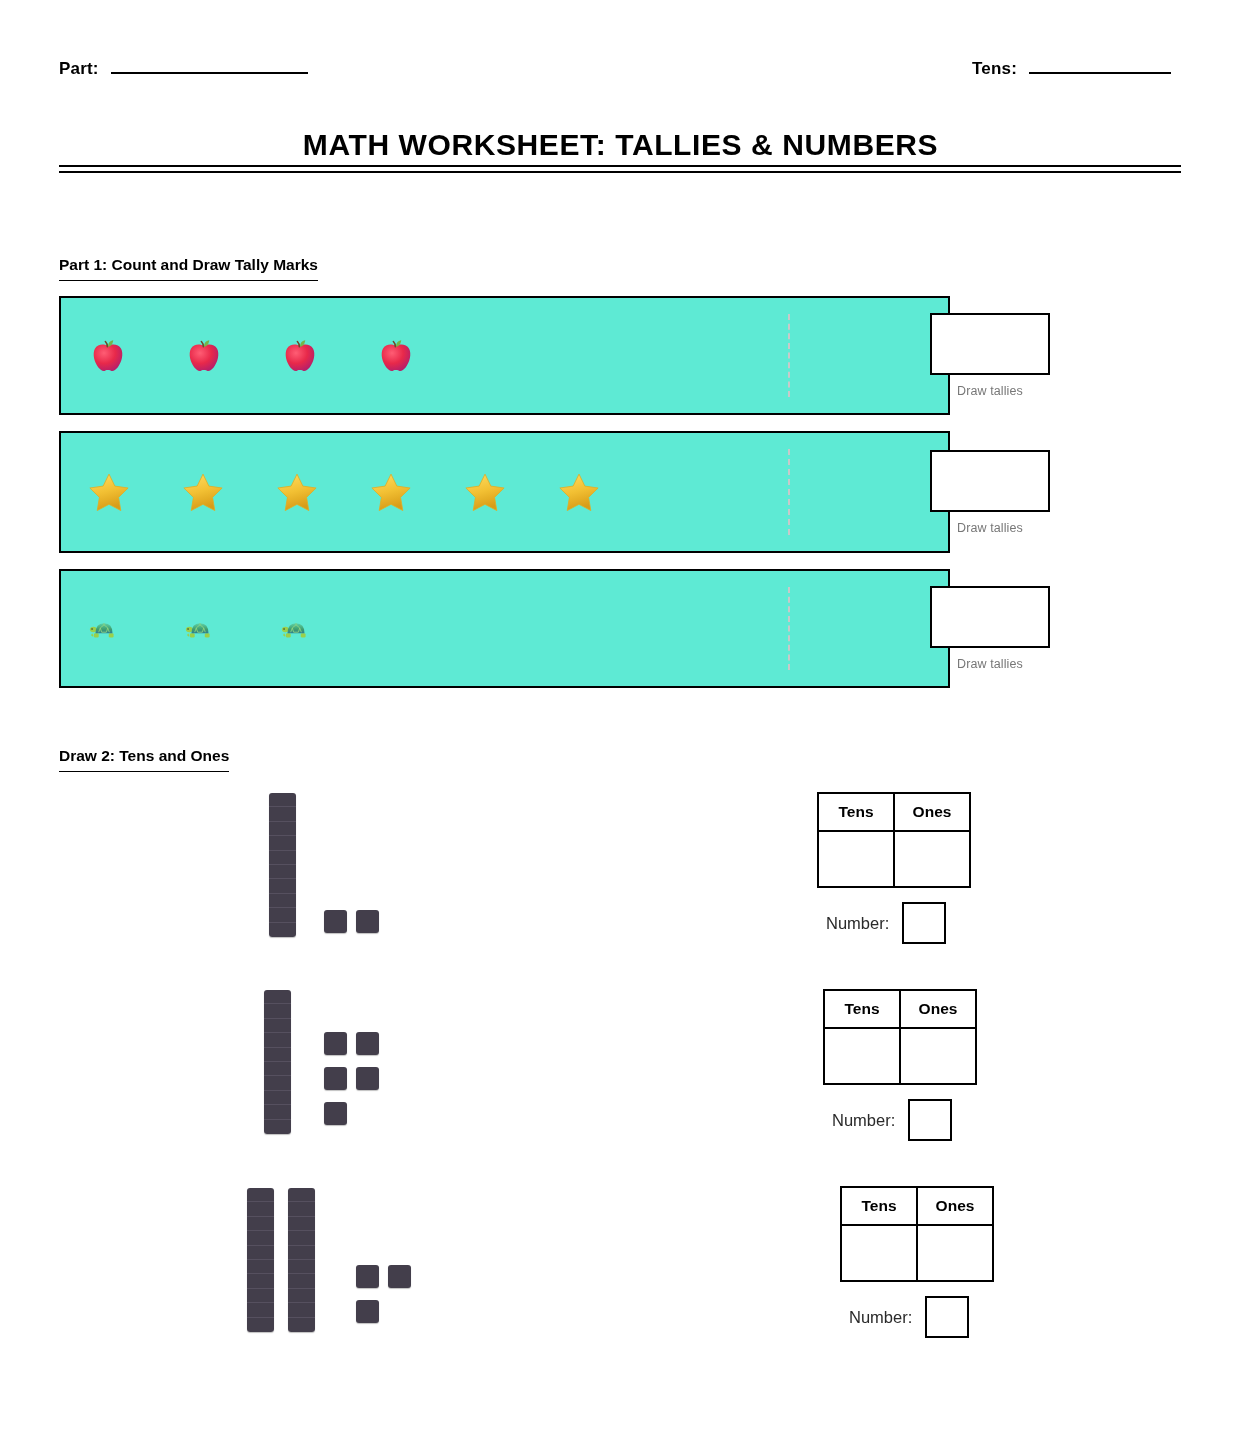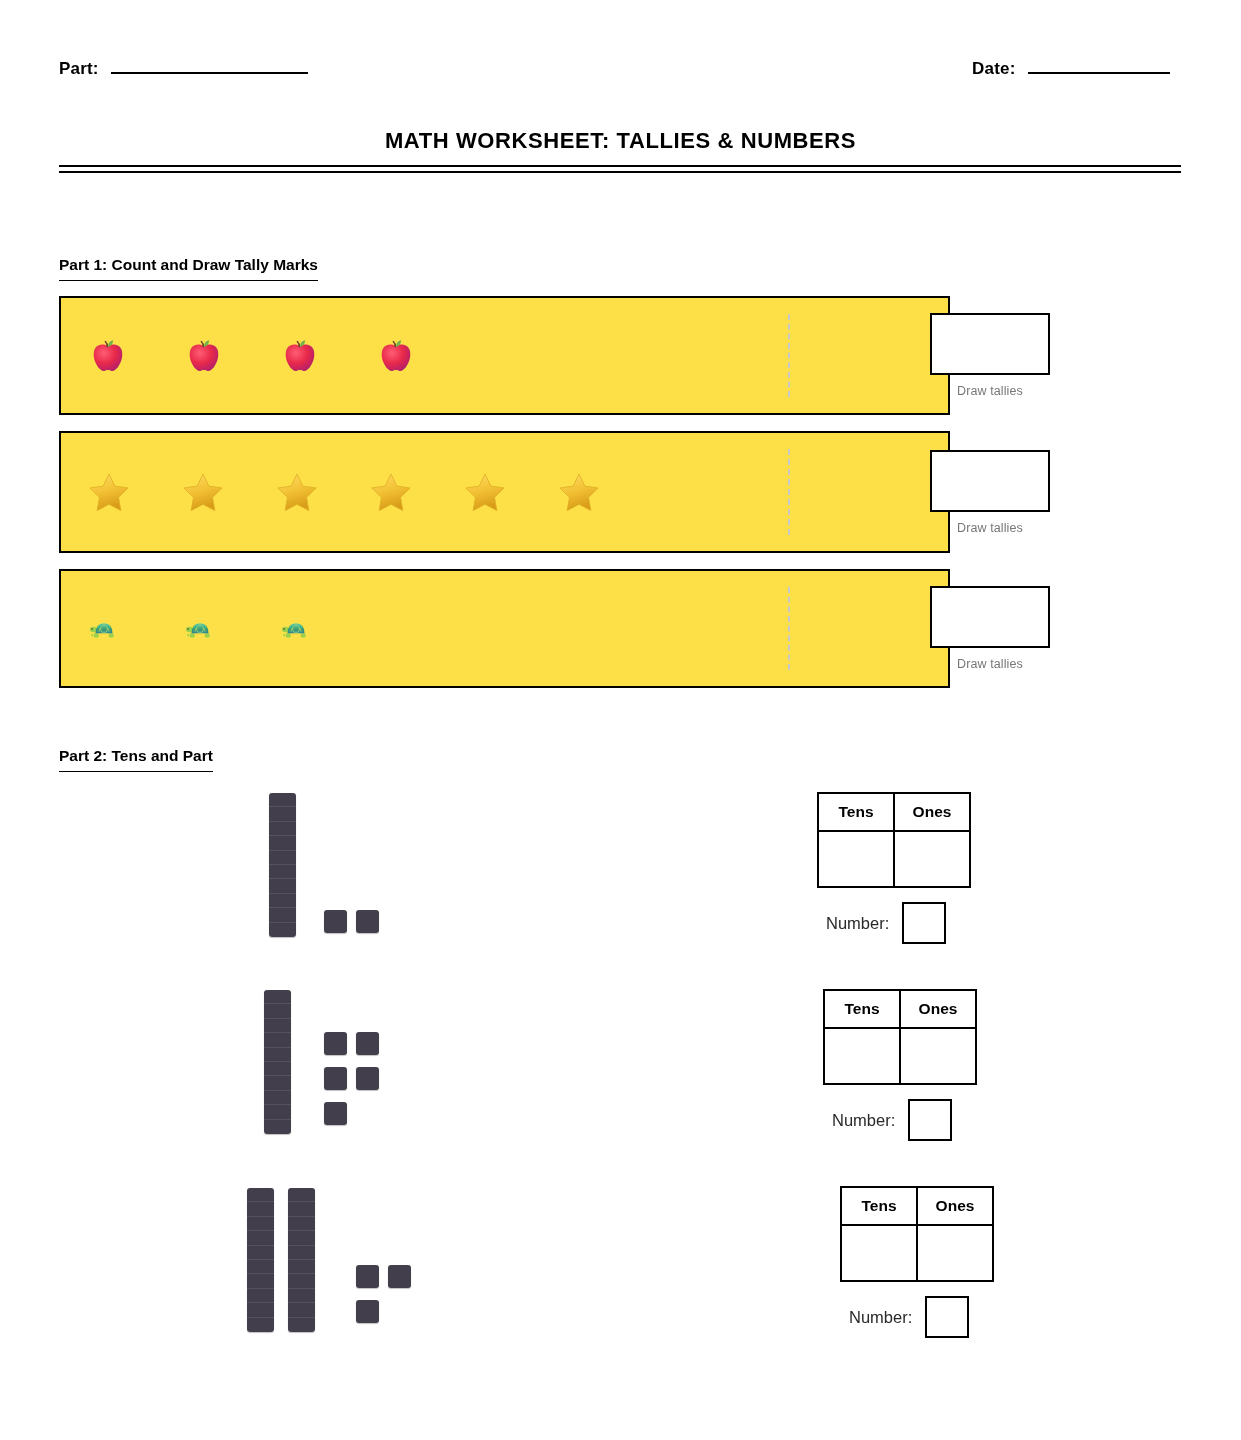--- a/index.html
+++ b/index.html
@@ -51,21 +51,21 @@
   }
   .blank-name { width: 197px; }
   .blank-date { width: 142px; }
 
   .sheet-title {
     position: absolute;
     top: 128px;
     left: 0;
     width: 1241px;
     text-align: center;
-    font-size: 22px;
+    font-size: 30px;
     font-weight: bold;
     letter-spacing: 0.6px;
   }
   .title-rule-wrap {
     position: absolute;
     top: 165px;
     left: 59px;
     width: 1122px;
     height: 8px;
   }
@@ -92,21 +92,21 @@
   #part1-heading { top: 256px; left: 59px; }
   #part2-heading { top: 747px; left: 59px; }
 
   
   .tally-row {
     position: absolute;
     left: 59px;
     width: 891px;
     border: 2.2px solid #000;
     box-sizing: border-box;
-    background: #fde047;
+    background: #5eead4;
   }
   #tally-row-0 { top: 296px;  height: 119px; }
   #tally-row-1 { top: 431px;  height: 122px; }
   #tally-row-2 { top: 569px;  height: 119px; }
 
   .icon-strip {
     position: absolute;
     left: 0;
     top: 0;
     height: 100%;
@@ -260,21 +260,21 @@
 </style>
 </head>
 <body>
 
 <div class="header-row">
   <div class="name-group">
     <span class="field-label">Part:</span>
     <span class="blank-rule blank-name"></span>
   </div>
   <div class="date-group">
-    <span class="field-label">Date:</span>
+    <span class="field-label">Tens:</span>
     <span class="blank-rule blank-date"></span>
   </div>
 </div>
 
 <div class="sheet-title">MATH WORKSHEET: TALLIES &amp; NUMBERS</div>
 <div class="title-rule-wrap">
   <div class="r1"></div>
   <div class="r2"></div>
 </div>
 
@@ -488,21 +488,21 @@
         </svg>
       </span>
     </div>
   <div class="divider-dashed" id="divider-2"></div>
   <div class="answer-zone" id="answer-zone-2">
     <div class="tally-box"></div>
     <div class="tally-caption">Draw tallies</div>
   </div>
 </div>
 
-<div class="section-heading" id="part2-heading">Part 2: Tens and Part</div>
+<div class="section-heading" id="part2-heading">Draw 2: Tens and Ones</div>
 
 <div class="blocks-group" id="blocks-group-0">
   <div class="rod">
       <div class="seg"></div>
       <div class="seg"></div>
       <div class="seg"></div>
       <div class="seg"></div>
       <div class="seg"></div>
       <div class="seg"></div>
       <div class="seg"></div>

